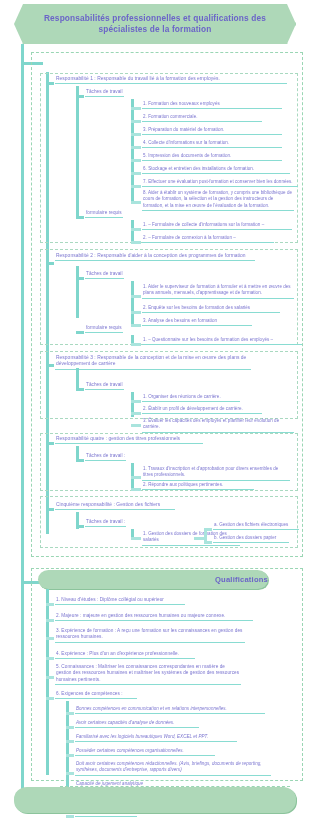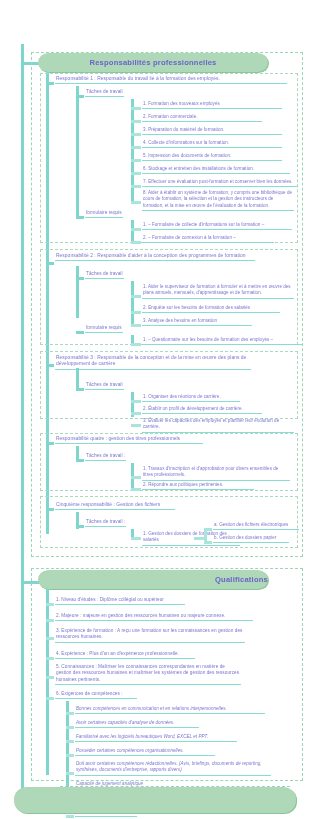--- a/index.html
+++ b/index.html
@@ -67,30 +67,30 @@
   }
   .dashline {
     position:absolute; height:0; border-top:1px dashed #9ad6b4;
   }
 </style>
 </head>
 <body>
 
 <div id="canvas">
 
+  <div class="root-node">
+    <div class="label">Responsabilités professionnelles et qualifications des spécialistes de la formation</div>
+  </div>
 
   <div class="spine-v" style="left:21px; top:44px; height:756px;"></div>
   <div class="spine-h" style="left:21px; top:62px; width:22px;"></div>
   <div class="spine-h" style="left:21px; top:581px; width:22px;"></div>
   <div class="spine-h" style="left:21px; top:798px; width:22px;"></div>
 
   <div class="dashbox" style="left:31px; top:52px; width:272px; height:505px;"></div>
-  <div class="pill" style="left:38px; top:53px; width:230px;">
-    <div class="label">Responsabilités professionnelles</div>
-  </div>
 
   <div class="spine-v" style="left:46px; top:72px; height:462px;"></div>
 
   <div class="dashbox inner" style="left:40px; top:73px; width:258px; height:170px;"></div>
   <div class="spine-h" style="left:46px; top:82px; width:8px;"></div>
   <div class="item lvl1" style="left:55px; top:76px; width:232px;">Responsabilité 1 : Responsable du travail lié à la formation des employés.</div>
   <div class="spine-v" style="left:76px; top:86px; height:130px;"></div>
   <div class="spine-h" style="left:76px; top:95px; width:8px;"></div>
   <div class="item lvl2" style="left:85px; top:89px;">Tâches de travail</div>
   <div class="spine-v" style="left:131px; top:99px; height:103px;"></div>

